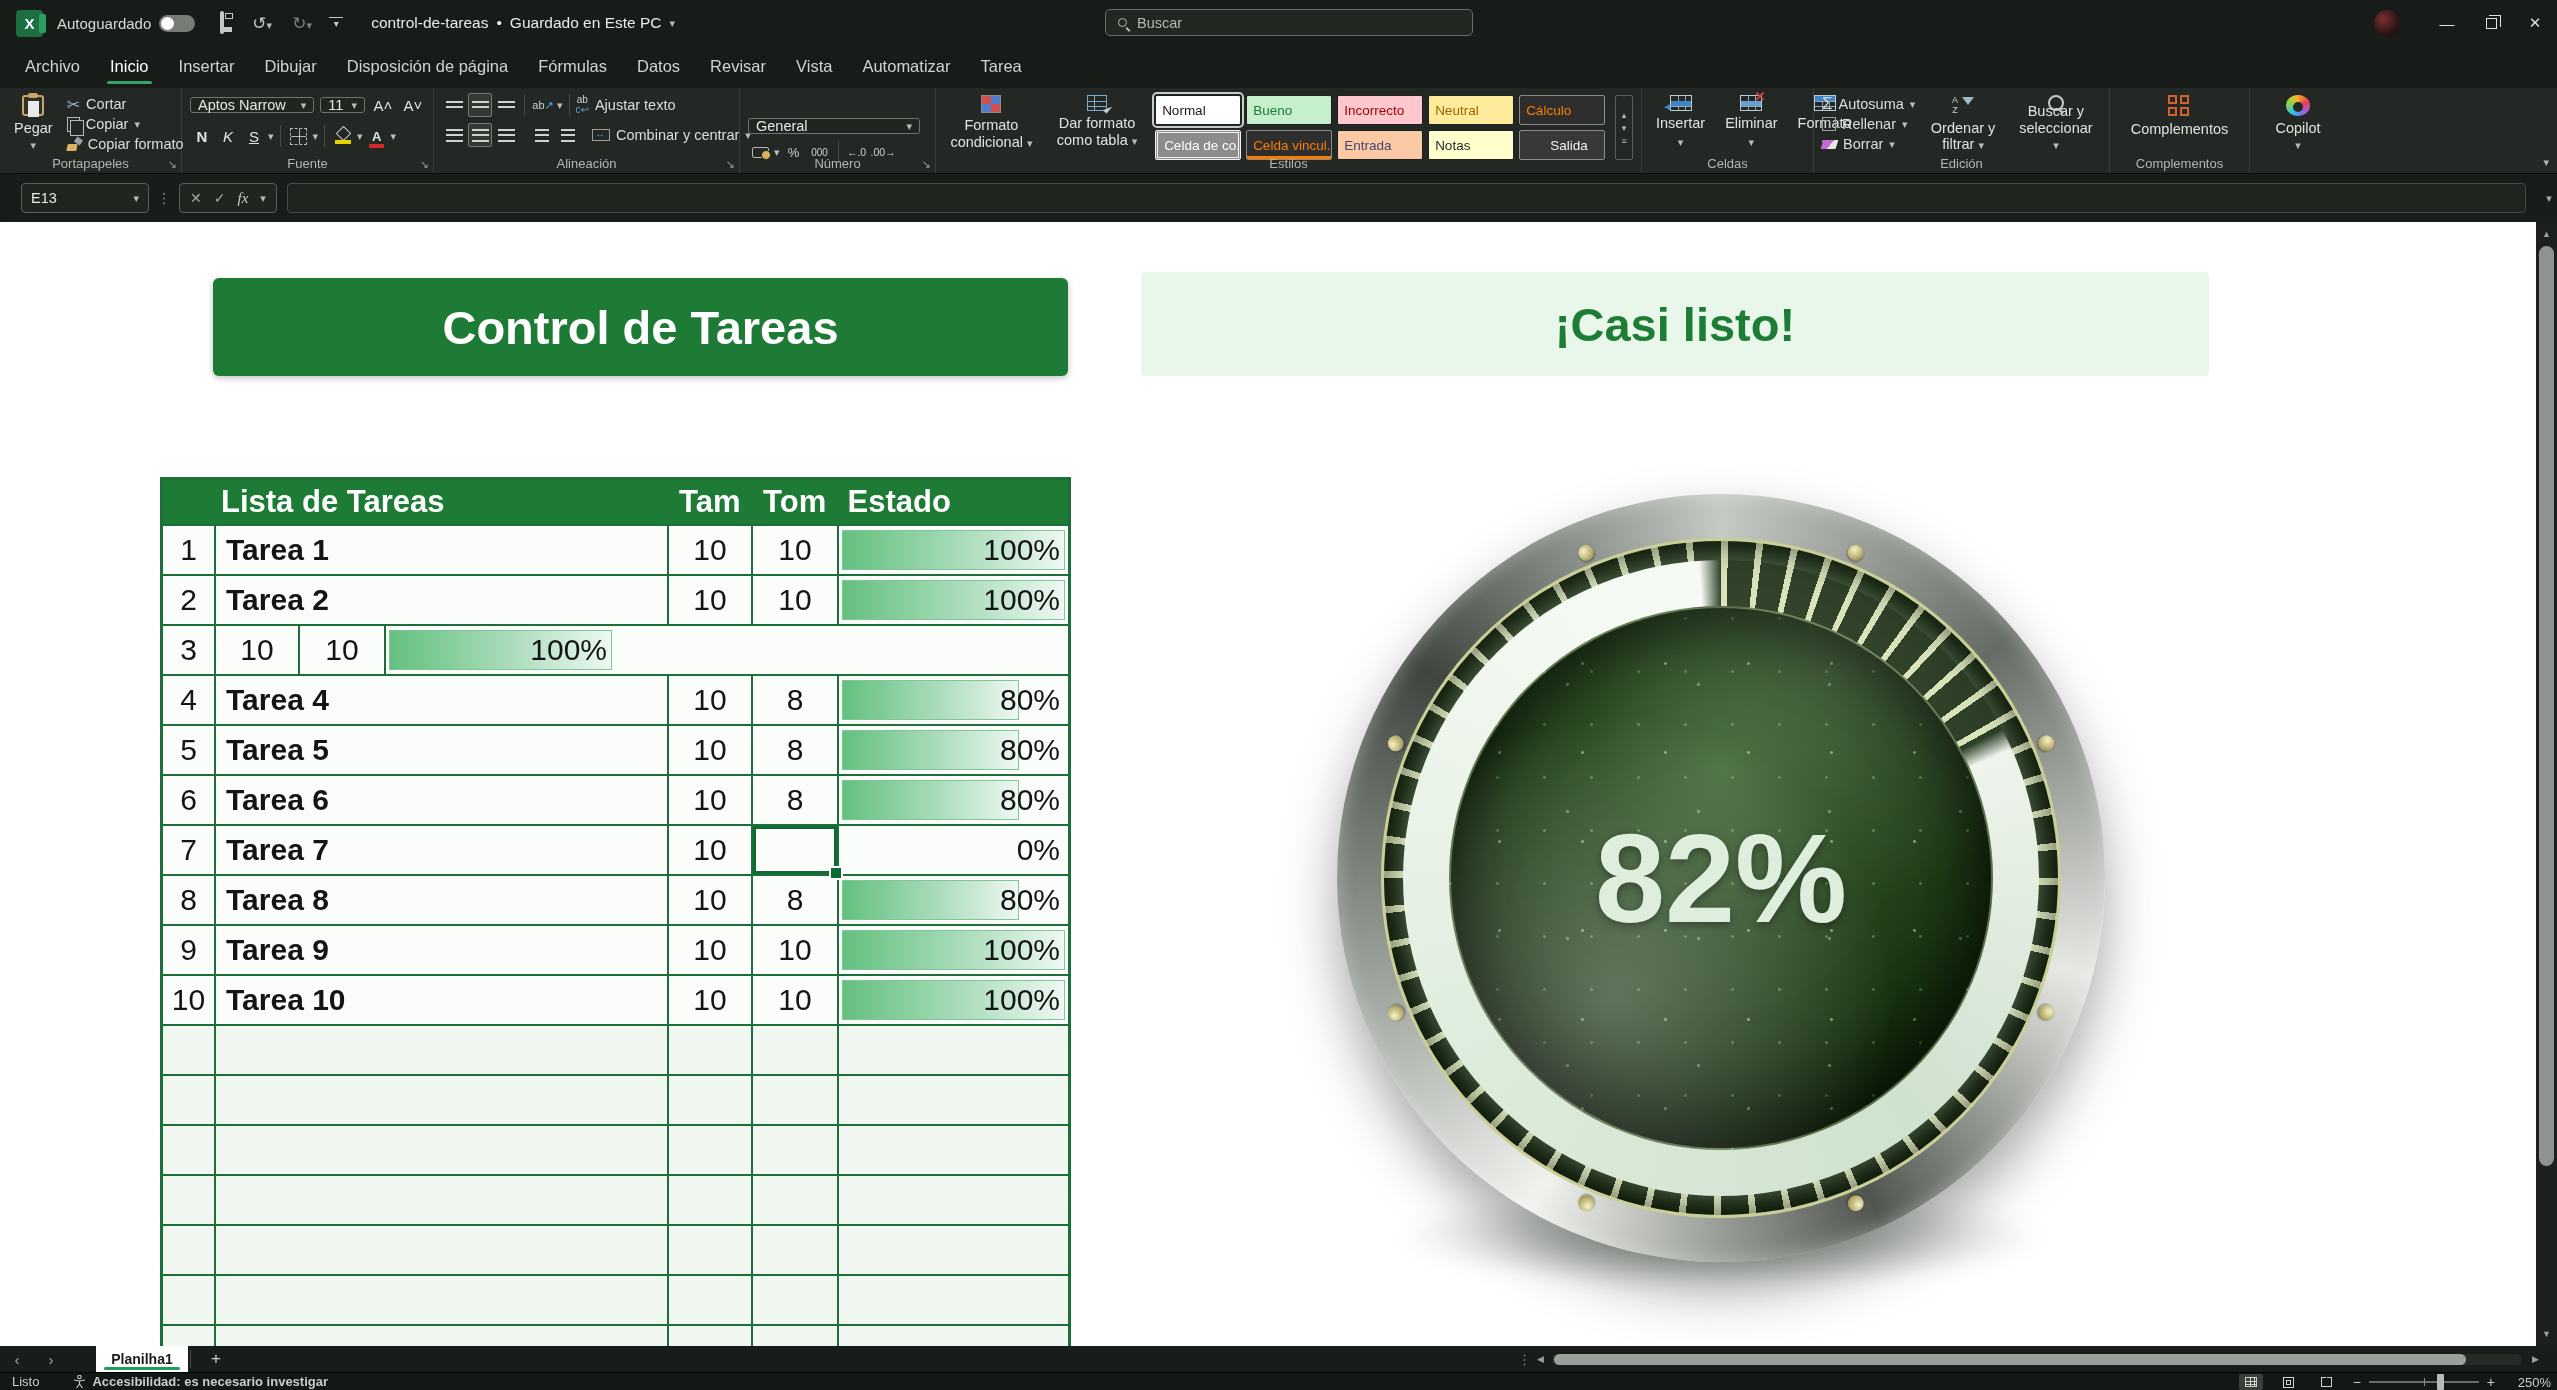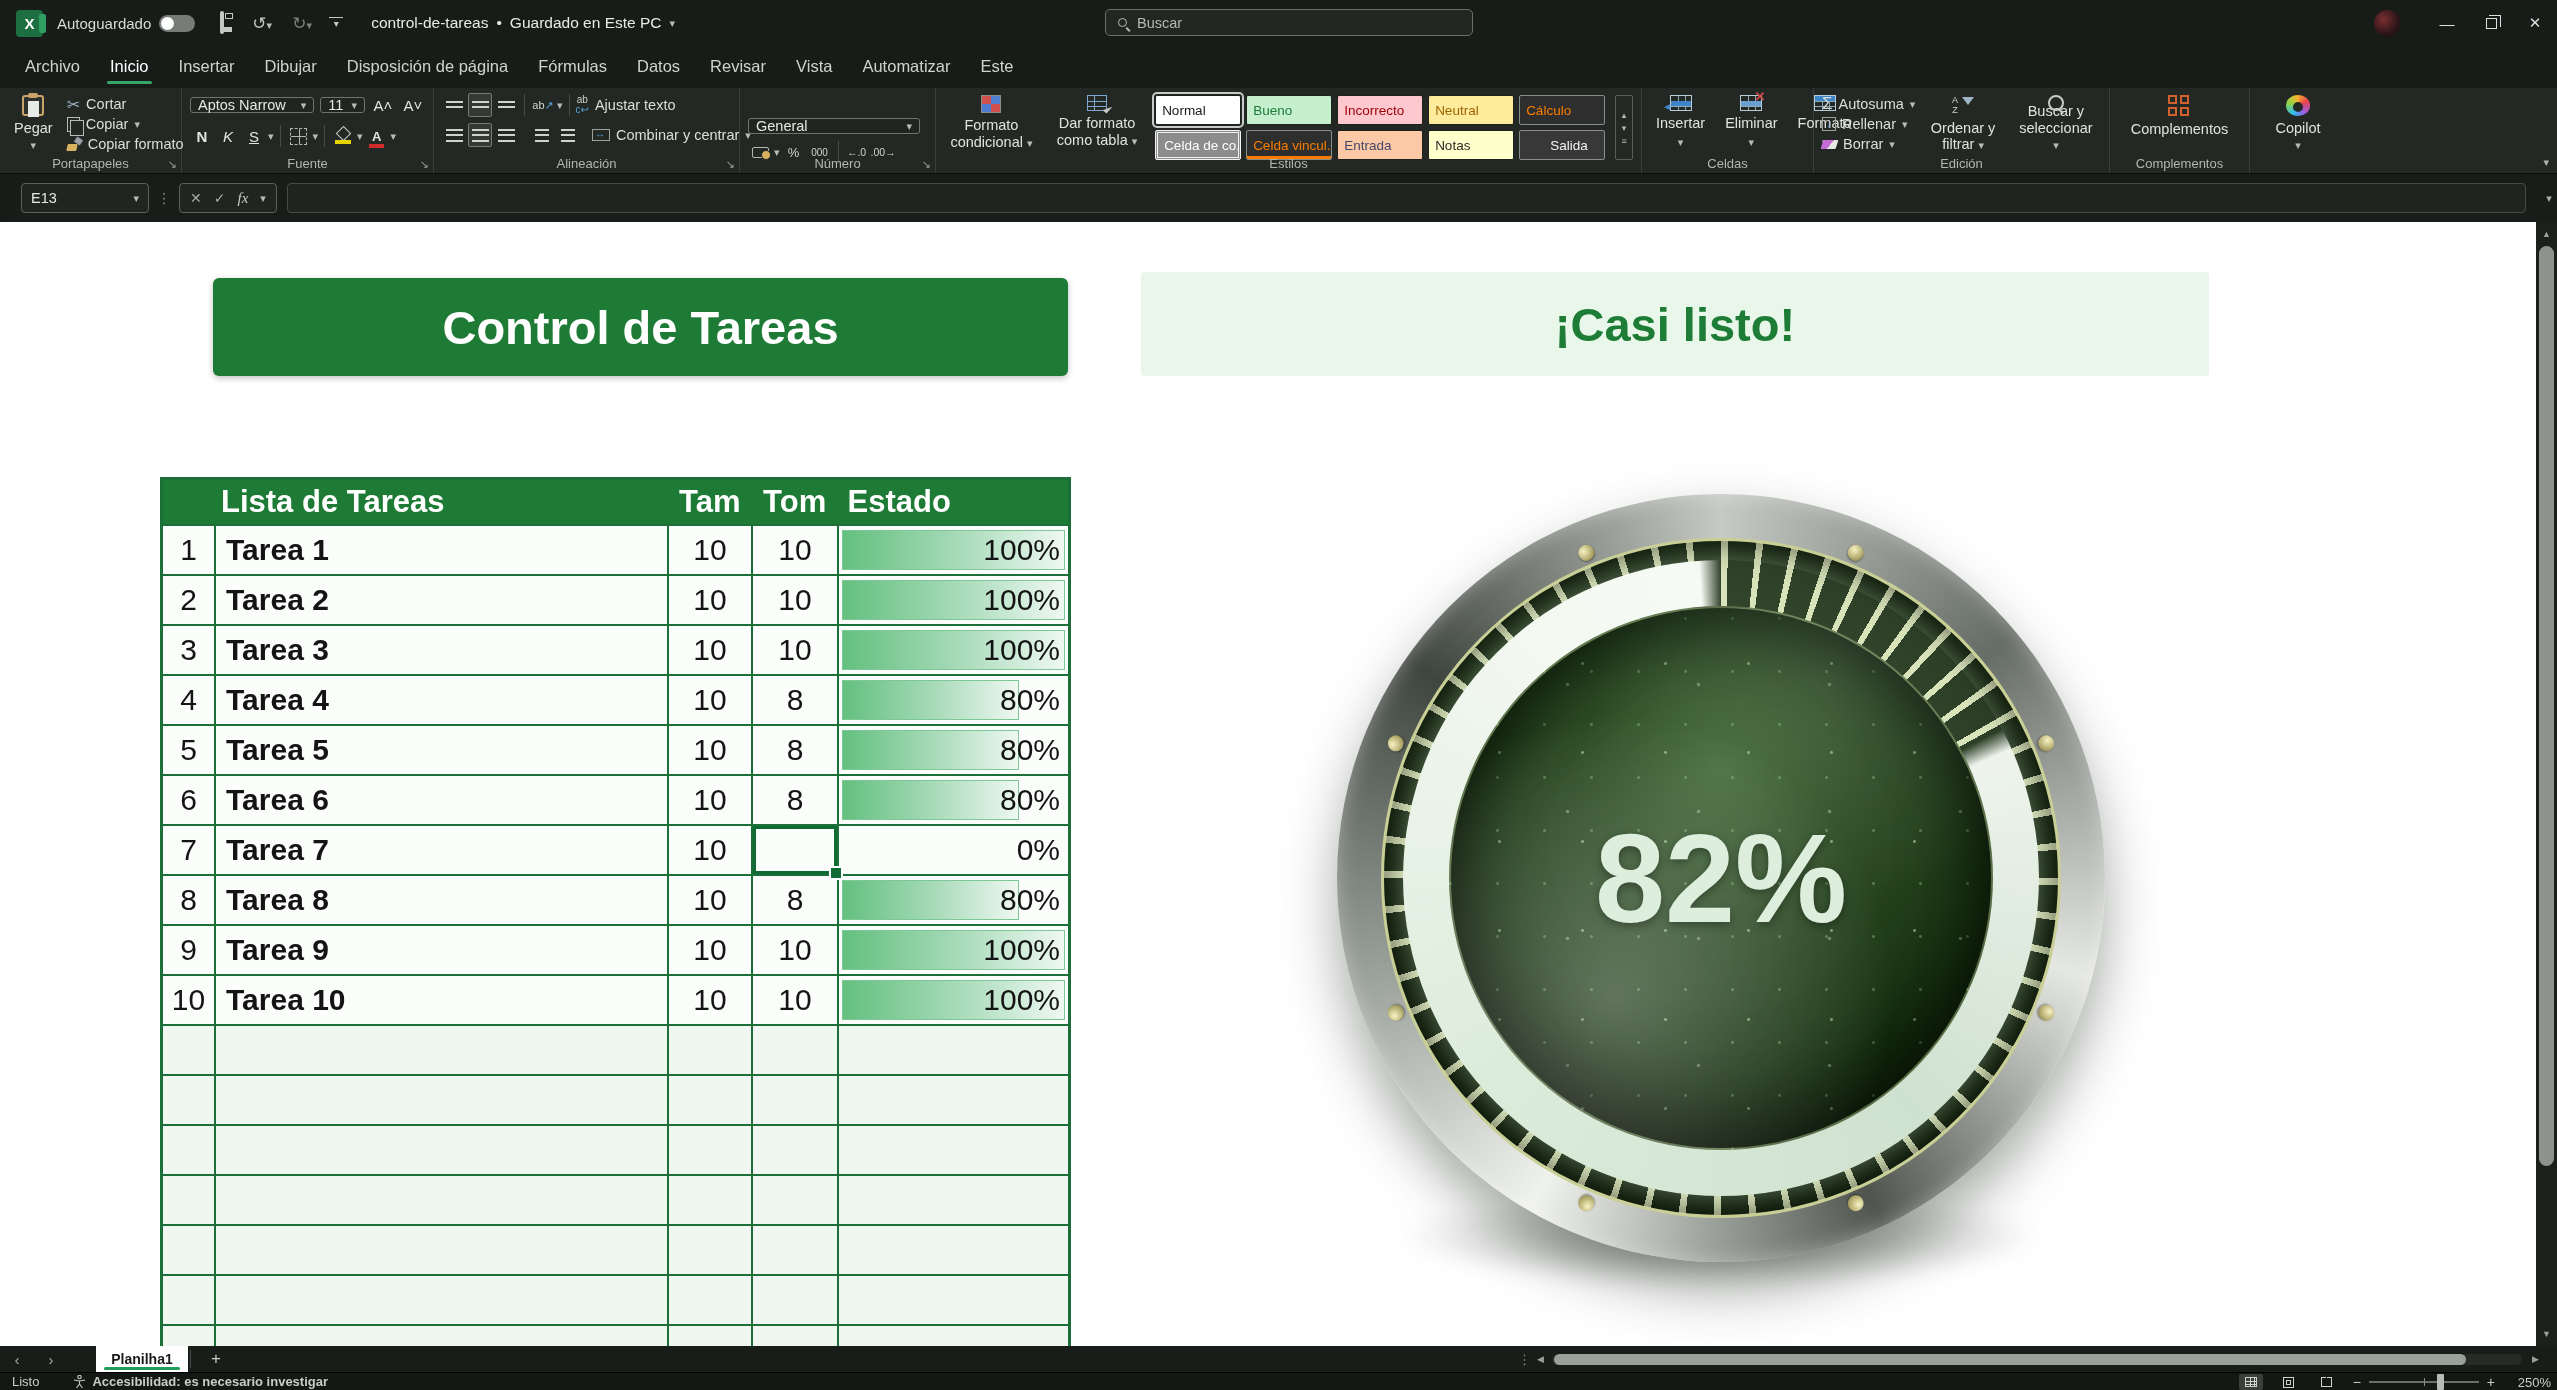--- a/index.html
+++ b/index.html
@@ -269,21 +269,21 @@
         <div class="rtab">Archivo</div>
         <div class="rtab active">Inicio</div>
         <div class="rtab">Insertar</div>
         <div class="rtab">Dibujar</div>
         <div class="rtab">Disposición de página</div>
         <div class="rtab">Fórmulas</div>
         <div class="rtab">Datos</div>
         <div class="rtab">Revisar</div>
         <div class="rtab">Vista</div>
         <div class="rtab">Automatizar</div>
-        <div class="rtab">Este</div>
+        <div class="rtab">Tarea</div>
       </div>
     <div class="tabrow-right">
       <div class="btn-comments">
         <span class="ic-bubble"></span>
         <span>Comentarios</span>
       </div>
       <div class="btn-share">
         <span class="ic-share"></span>
         <span>Compartir</span>
         <span class="chev" style="color:#fff;">▾</span>
@@ -578,21 +578,20 @@
             <div class="tc tc-name">Tarea 2</div>
             <div class="tc tc-tam">10</div>
             <div class="tc tc-tom">10</div>
             <div class="tc tc-estado">
               <div class="bar" style="width: calc(100% - 6px);"></div>
               <div class="pctlabel">100%</div>
             </div>
           </div>
           <div class="trow">
             <div class="tc tc-num">3</div>
-            <div class="tc tc-name">Tarea 3</div>
             <div class="tc tc-tam">10</div>
             <div class="tc tc-tom">10</div>
             <div class="tc tc-estado">
               <div class="bar" style="width: calc(100% - 6px);"></div>
               <div class="pctlabel">100%</div>
             </div>
           </div>
           <div class="trow">
             <div class="tc tc-num">4</div>
             <div class="tc tc-name">Tarea 4</div>

